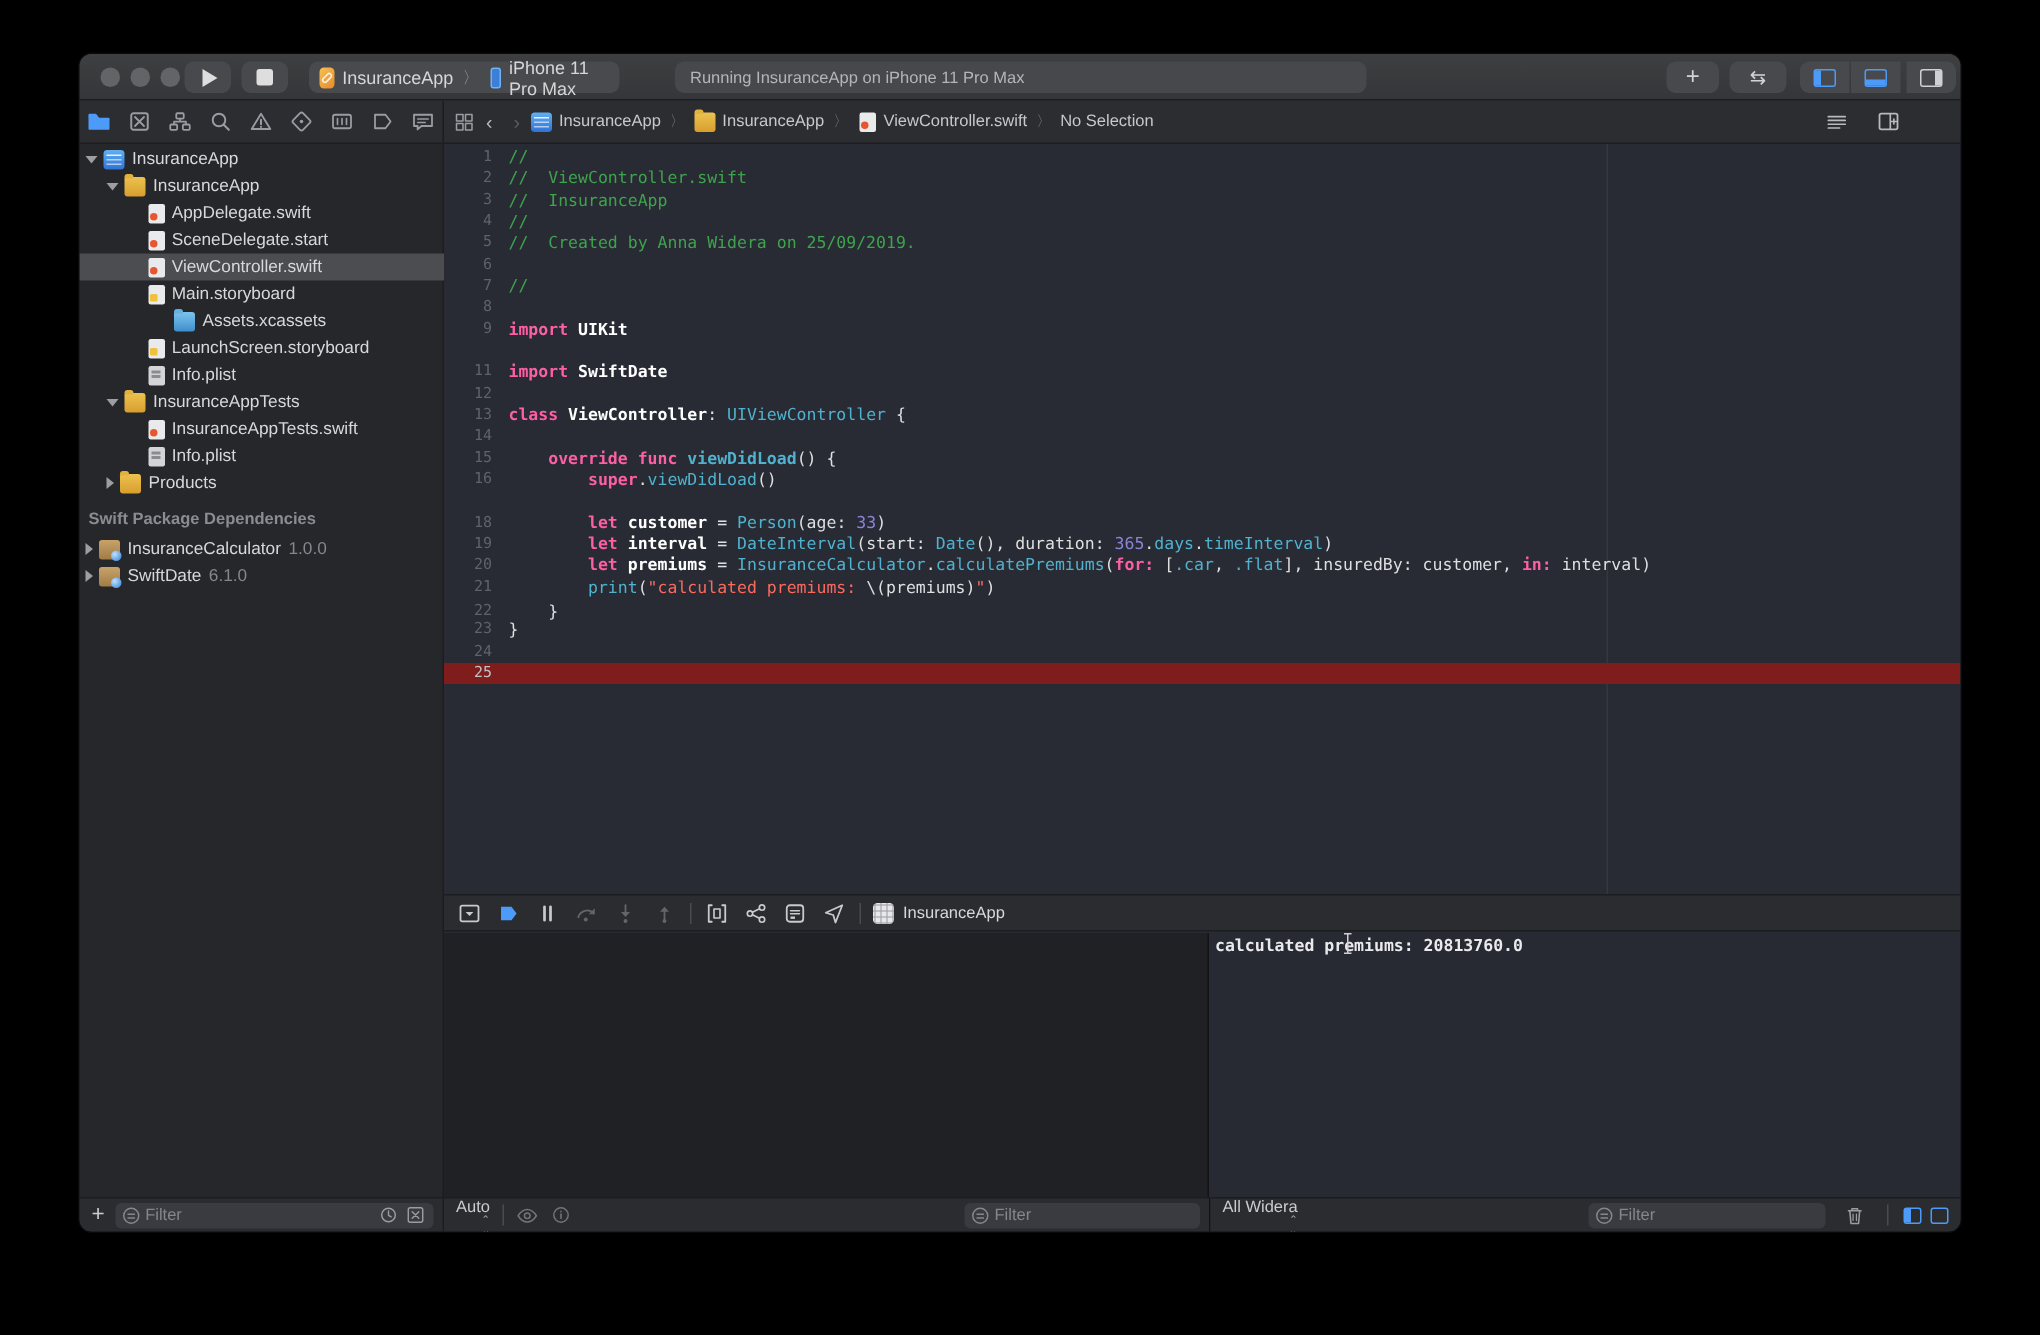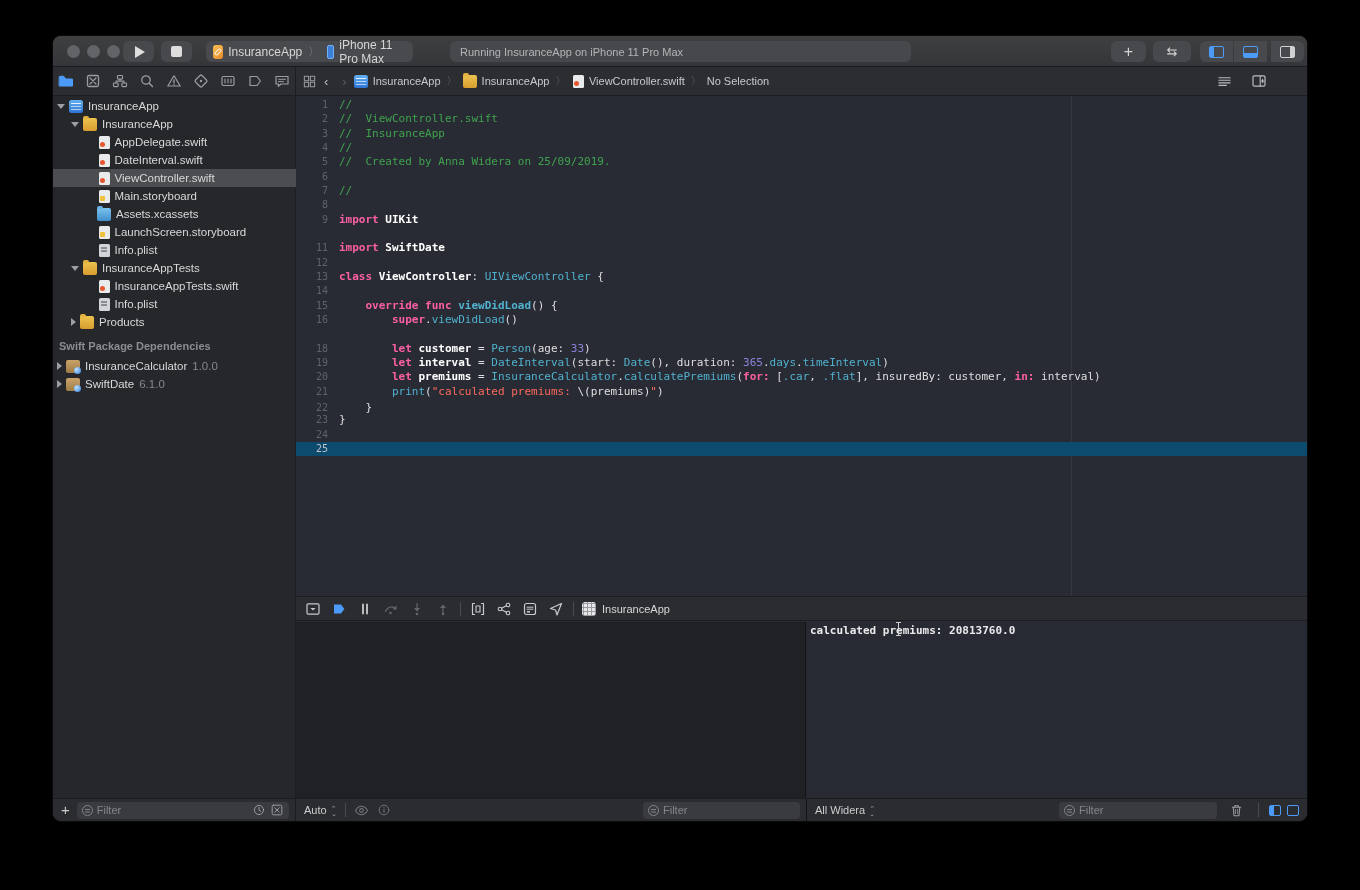--- a/index.html
+++ b/index.html
@@ -92,21 +92,21 @@
   .ic-pkg:after { content:""; position:absolute; right:-1px; bottom:-1px; width:7px; height:7px;
      border-radius:50%; background:radial-gradient(circle at 35% 35%, #bfe3ff, #2e7cd6); }
 
   
   #editor { position:absolute; left:243px; top:60px; right:0; height:500px;
     background:#282b34; overflow:hidden; }
   .pageguide { position:absolute; left:775px; top:0; bottom:0; width:1px; background:#343641; }
   .codeline { position:absolute; left:0; right:0; height:14.33px;
     font-family:"DejaVu Sans Mono", monospace; font-size:11px; line-height:14.33px;
     white-space:pre; }
-  .codeline.current { background:#0c4a6e; }
+  .codeline.current { background:#7f1d1d; }
   .lnum { position:absolute; left:0; width:32px; text-align:right; color:#5f626b; font-size:10px; }
   .codeline.current .lnum { color:#c0c1c5; }
   .ltext { position:absolute; left:43px; }
   .sc-c { color:#3fa34d; } .sc-k { color:#fc5fa3; font-weight:700; }
   .sc-t { color:#50b2ce; } .sc-tb { color:#50b2ce; font-weight:700; }
   .sc-p { color:#dfdfe1; } .sc-b { color:#ffffff; font-weight:700; }
   .sc-n { color:#8a84d9; } .sc-s { color:#fc6a5d; }
 
   
   #debugbar { position:absolute; left:243px; top:560px; right:0; height:25px;
@@ -137,21 +137,21 @@
     border-top:1px solid #1c1d20; display:flex; align-items:center; font-size:11px; }
   #bb-nav { left:0; width:243px; border-right:1px solid #1c1d20; }
   #bb-vars { left:243px; width:511px; border-right:1px solid #121316; }
   #bb-console { left:754px; right:0; }
   .filterfield { height:17px; background:#3a3b40; border-radius:4px; display:flex;
     align-items:center; color:#85868b; padding:0 5px; }
   .filter-circ { width:11px; height:11px; border:1px solid #85868b; border-radius:50%;
     margin-right:4px; position:relative; flex:none; }
   .filter-circ:after { content:""; position:absolute; left:2px; right:2px; top:3px; height:1px;
     background:#85868b; box-shadow:0 2.5px 0 #85868b; }
-  .scope-label { color:#cbccce; display:flex; align-items:flex-end; }
+  .scope-label { color:#cbccce; display:flex; align-items:flex-end;flex-direction:column; }
   .updown { display:inline-flex; flex-direction:column; margin-left:4px; line-height:5px;
     font-size:7px; color:#9d9ea3; }
   .dim-ic { opacity:.45; }
   .toggle-sq { width:12px; height:11px; border:1.5px solid #4d9bf8; border-radius:2px; position:relative; }
   .toggle-sq.fill-left:after { content:""; position:absolute; left:0; top:0; bottom:0; width:4px; background:#4d9bf8; }
   svg { display:block; }
 </style>
 </head>
 <body>
 
@@ -311,33 +311,33 @@
           <span>InsuranceApp</span>
         </div>
         <div class="tree-row" style="top: 37px; padding-left: 32px;">
           <span class="disc none"></span>
           <span class="fic ic-doc ic-swift"></span>
           <span>AppDelegate.swift</span>
         </div>
         <div class="tree-row" style="top: 55px; padding-left: 32px;">
           <span class="disc none"></span>
           <span class="fic ic-doc ic-swift"></span>
-          <span>DateInterval.swift</span>
+          <span>SceneDelegate.start</span>
         </div>
         <div class="tree-row sel" style="top: 73px; padding-left: 32px;">
           <span class="disc none"></span>
           <span class="fic ic-doc ic-swift"></span>
           <span>ViewController.swift</span>
         </div>
         <div class="tree-row" style="top: 91px; padding-left: 32px;">
           <span class="disc none"></span>
           <span class="fic ic-doc ic-sb"></span>
           <span>Main.storyboard</span>
         </div>
-        <div class="tree-row" style="top: 109px; padding-left: 32px;">
+        <div class="tree-row" style="top: 109px; padding-left: 51px;">
           <span class="disc none"></span>
           <span class="fic ic-assets"></span>
           <span>Assets.xcassets</span>
         </div>
         <div class="tree-row" style="top: 127px; padding-left: 32px;">
           <span class="disc none"></span>
           <span class="fic ic-doc ic-sb"></span>
           <span>LaunchScreen.storyboard</span>
         </div>
         <div class="tree-row" style="top: 145px; padding-left: 32px;">

